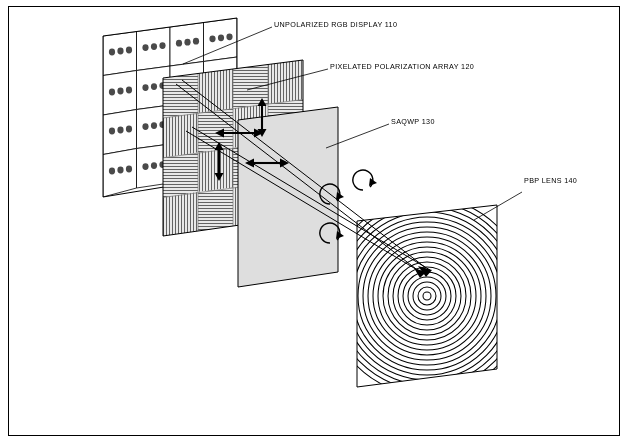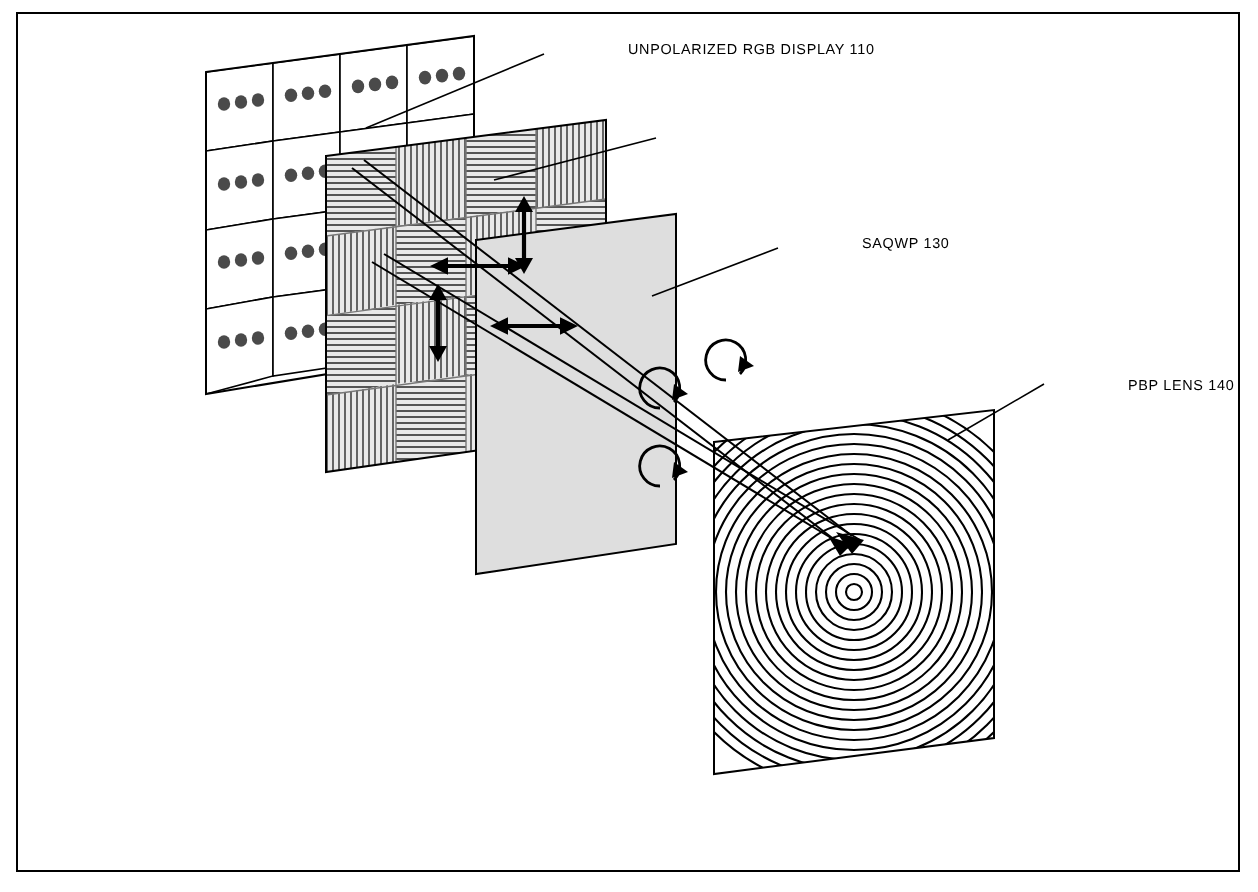--- a/index.html
+++ b/index.html
@@ -35,26 +35,25 @@
     width: 629px;
     height: 446px;
   }
   .label {
     position: absolute;
     font-family: "Liberation Sans", sans-serif;
     font-size: 7.2px;
     letter-spacing: 0.35px;
     color: #000;
     white-space: nowrap;
-    margin-left: 40px;
   }
   #label-display { left: 274px; top: 20px; }
   #label-array   { left: 330px; top: 62px; }
   #label-saqwp   { left: 391px; top: 117px; text-align: right; }
-  #label-pbp     { left: 524px; top: 188px; }
+  #label-pbp     { left: 524px; top: 176px; }
 </style>
 </head>
 <body>
 
 <div id="figure">
 
   <div class="frame"></div>
 
   <svg class="art" viewBox="0 0 629 446" xmlns="http://www.w3.org/2000/svg">
     <defs>
@@ -260,16 +259,17 @@
 
     <g stroke="#000" stroke-width="0.8" fill="none">
       <path d="M272,27 L183,64"></path>
       <path d="M328,69 L247,90"></path>
       <path d="M389,124 L326,148"></path>
       <path d="M522,192 L474,220"></path>
     </g>
   </svg>
 
   <div class="label" id="label-display">UNPOLARIZED RGB DISPLAY 110</div>
+  <div class="label" id="label-array">PIXELATED POLARIZATION ARRAY 120</div>
   <div class="label" id="label-saqwp">SAQWP 130</div>
   <div class="label" id="label-pbp">PBP LENS 140</div>
 
 </div>
 
 </body></html>

